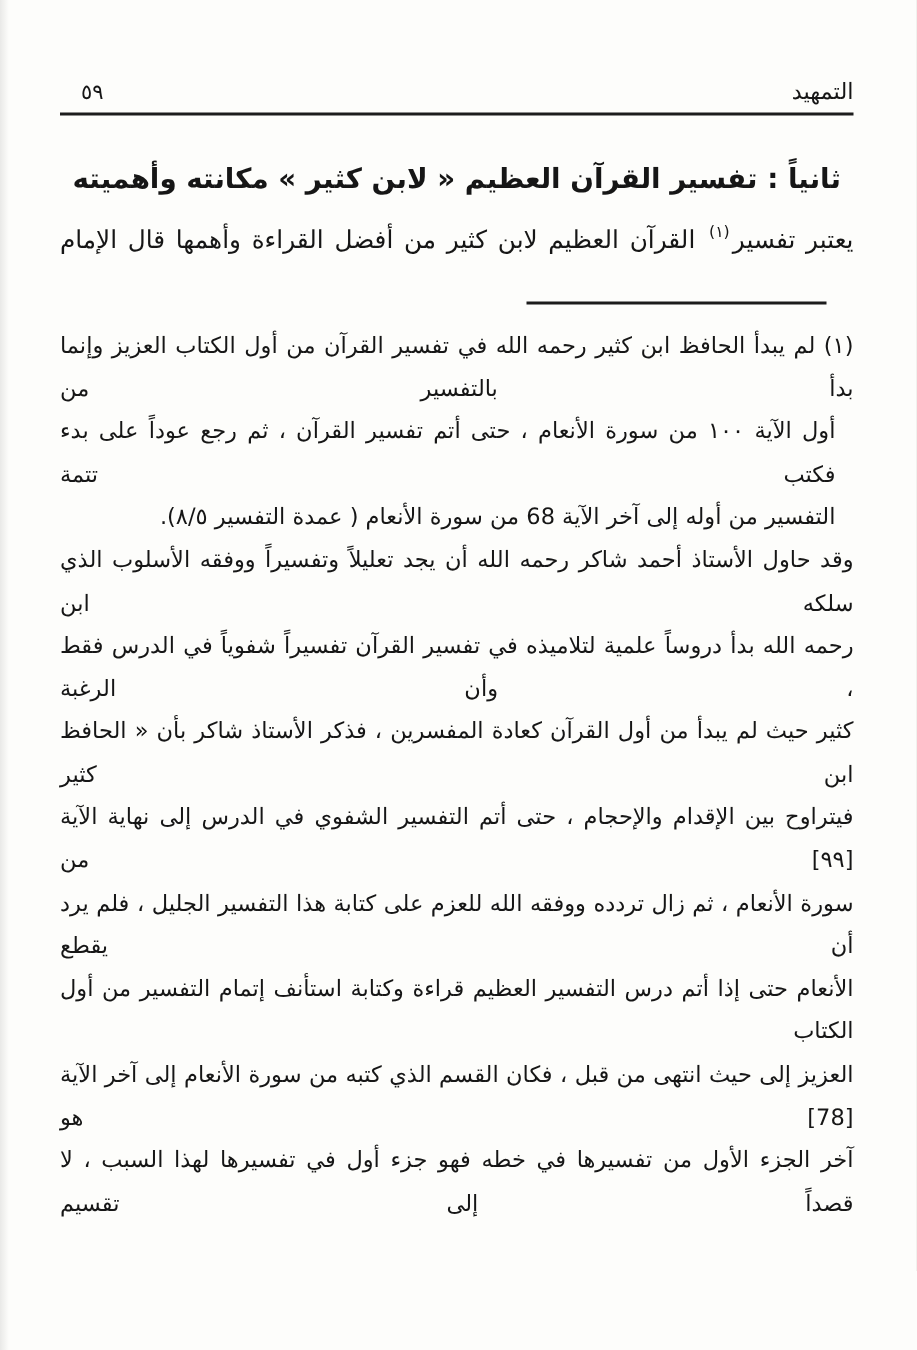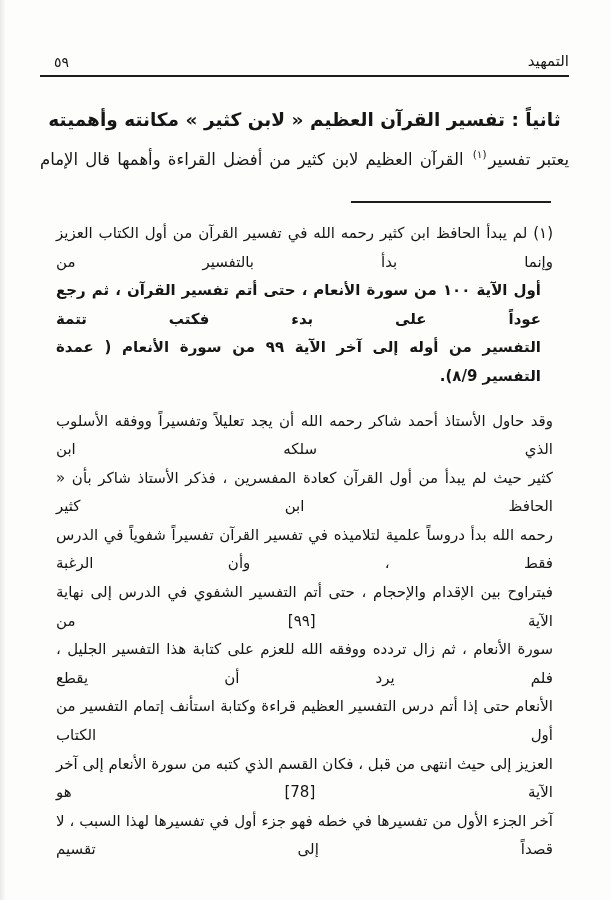--- a/index.html
+++ b/index.html
@@ -63,28 +63,28 @@
     border-top: 2px solid #1c1c1c;
     width: 200px;
     margin: 27px 18px 0 auto; 
   }
 
   .footnote {
     margin-top: 13px;
     font-size: 15px;
     line-height: 28.6px;
   }
-  .fn-para { margin: 16px; }
+  .fn-para { margin: 0; }
   .fn-line {
     text-align: justify;
     text-align-last: justify;
     white-space: normal;
   }
   
-  .fn-para:first-child .fn-line:not(:first-child) { padding-right: 12px; font-weight: bold; }
+  .fn-para:first-child .fn-line:not(:first-child) { padding-right: 12px; }
   
   .fn-para .fn-line:last-child { text-align-last: right; }
   
   .fn-para:last-child .fn-line:last-child { text-align-last: justify; }
 </style>
 </head>
 <body>
 
 <div class="page">
 
@@ -96,26 +96,26 @@
   <h1 class="chapter-heading">ثانياً : تفسير القرآن العظيم « لابن كثير » مكانته وأهميته</h1>
 
   <p class="body-line"><span>يعتبر تفسير</span><sup class="fn-ref">(١)</sup> <span>القرآن العظيم لابن كثير من أفضل القراءة وأهمها قال الإمام</span></p>
 
   <div class="fn-separator"></div>
 
   <div class="footnote" id="footnote">
       <div class="fn-para">
         <div class="fn-line">(١) لم يبدأ الحافظ ابن كثير رحمه الله في تفسير القرآن من أول الكتاب العزيز وإنما بدأ بالتفسير من</div>
         <div class="fn-line">أول الآية ١٠٠ من سورة الأنعام ، حتى أتم تفسير القرآن ، ثم رجع عوداً على بدء فكتب تتمة</div>
-        <div class="fn-line">التفسير من أوله إلى آخر الآية ٩٩ من سورة الأنعام ( عمدة التفسير ٨/9).</div>
+        <div class="fn-line">التفسير من أوله إلى آخر الآية 68 من سورة الأنعام ( عمدة التفسير ٨/٥).</div>
       </div>
       <div class="fn-para">
         <div class="fn-line">وقد حاول الأستاذ أحمد شاكر رحمه الله أن يجد تعليلاً وتفسيراً ووفقه الأسلوب الذي سلكه ابن</div>
+        <div class="fn-line">رحمه الله بدأ دروساً علمية لتلاميذه في تفسير القرآن تفسيراً شفوياً في الدرس فقط ، وأن الرغبة</div>
         <div class="fn-line">كثير حيث لم يبدأ من أول القرآن كعادة المفسرين ، فذكر الأستاذ شاكر بأن « الحافظ ابن كثير</div>
-        <div class="fn-line">رحمه الله بدأ دروساً علمية لتلاميذه في تفسير القرآن تفسيراً شفوياً في الدرس فقط ، وأن الرغبة</div>
         <div class="fn-line">فيتراوح بين الإقدام والإحجام ، حتى أتم التفسير الشفوي في الدرس إلى نهاية الآية [٩٩] من</div>
         <div class="fn-line">سورة الأنعام ، ثم زال تردده ووفقه الله للعزم على كتابة هذا التفسير الجليل ، فلم يرد أن يقطع</div>
         <div class="fn-line">الأنعام حتى إذا أتم درس التفسير العظيم قراءة وكتابة استأنف إتمام التفسير من أول الكتاب</div>
         <div class="fn-line">العزيز إلى حيث انتهى من قبل ، فكان القسم الذي كتبه من سورة الأنعام إلى آخر الآية [78] هو</div>
         <div class="fn-line">آخر الجزء الأول من تفسيرها في خطه فهو جزء أول في تفسيرها لهذا السبب ، لا قصداً إلى تقسيم</div>
       </div>
     </div>
 
 </div>
 

